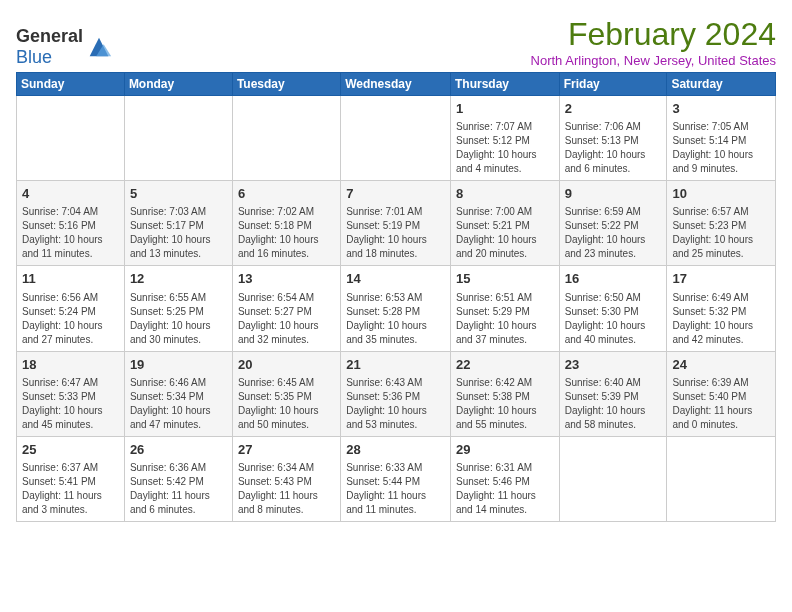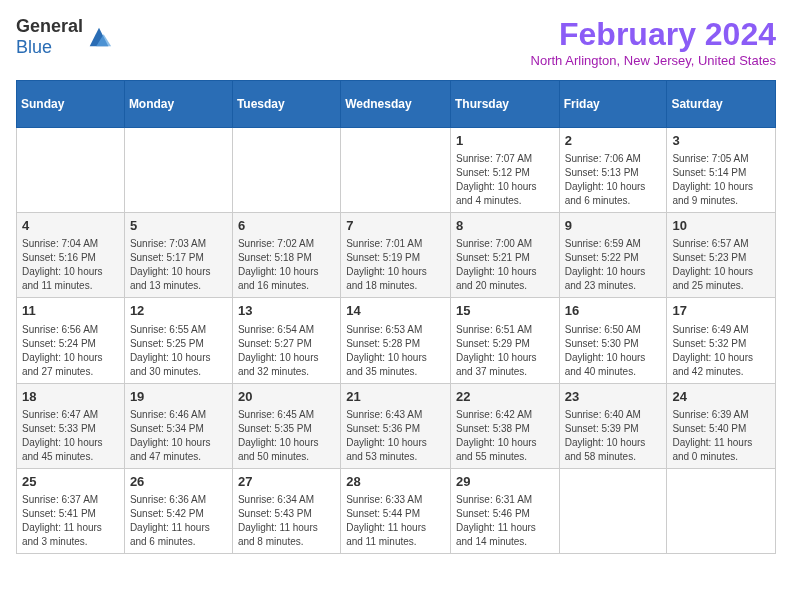--- a/index.html
+++ b/index.html
@@ -6,22 +6,22 @@
     body {
       font-family: Arial, sans-serif;
       background: #fff;
       width: 792px;
       min-height: 612px;
       padding: 16px;
     }
     .header-area {
       display: flex;
       justify-content: space-between;
-      align-items: flex-start;
-      margin-bottom: 12px;
+      align-items: flex-end;
+      margin-bottom: 4px;
     }
     .logo {
       display: flex;
       align-items: center;
     }
     .logo-text-general {
       font-size: 18px;
       font-weight: bold;
       color: #333;
     }
@@ -33,36 +33,36 @@
     .logo-icon {
       width: 28px;
       height: 28px;
       margin-left: 2px;
     }
     .title-area {
       text-align: right;
     }
     .calendar-title {
       font-size: 32px;
-      font-weight: bold;
-      color: #8b5cf6;
+      font-weight: normal;
+      color: #4d7c0f;
     }
     .calendar-subtitle {
       font-size: 13px;
       color: #a21caf;
     }
     table {
       width: 100%;
       border-collapse: collapse;
       font-size: 11px;
     }
     thead tr th {
       background-color: #2a6db5;
       color: #fff;
-      padding: 16px 4px;
+      padding: 4px 4px;
       text-align: left;
       font-size: 12px;
       font-weight: bold;
       border: 1px solid #1a5da5;
     }
     tbody tr td {
       vertical-align: top;
       padding: 4px 5px;
       border: 1px solid #ccc;
       width: 113px;

